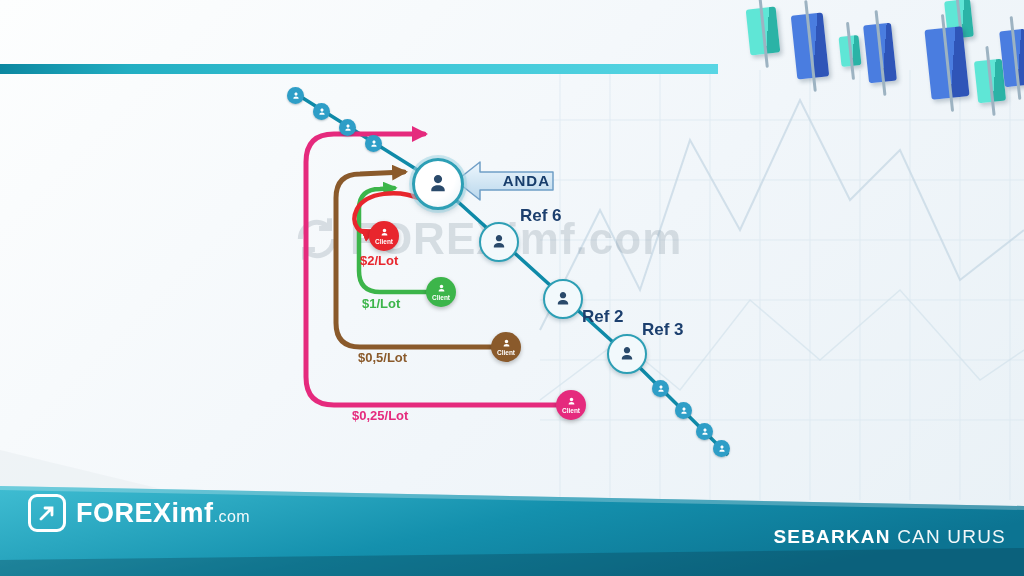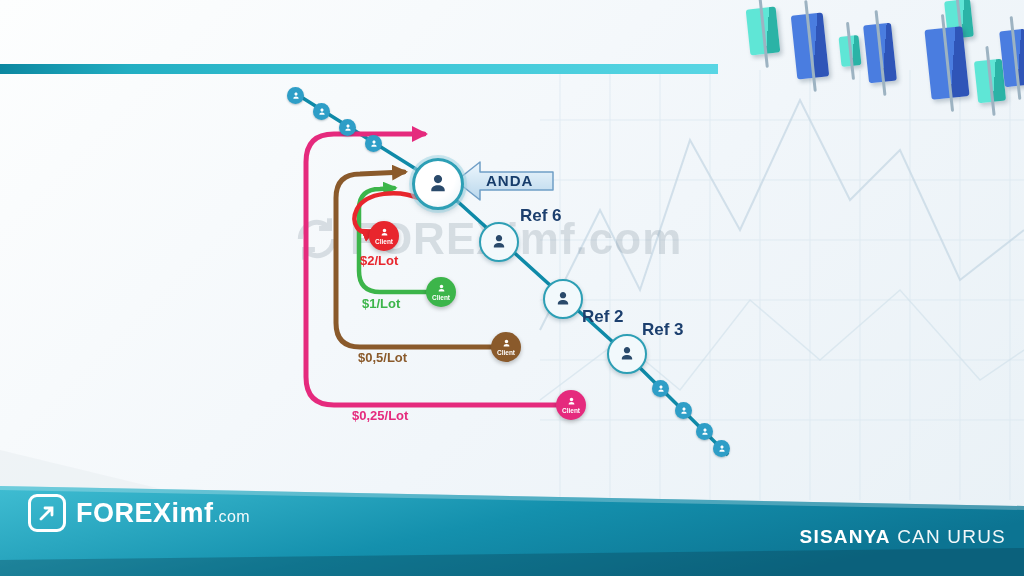--- a/index.html
+++ b/index.html
@@ -36,21 +36,21 @@
           align-items:center;justify-content:center;color:#fff;box-shadow:0 2px 4px rgba(0,0,0,.25);}
   .client .client-label{font-size:6.5px;font-weight:700;line-height:7px;}
   .client.lv0{background:#e8262d;} .client.lv1{background:#3cb54a;}
   .client.lv2{background:#8a5a2b;} .client.lv3{background:#e52a7d;}
 
   .rate{position:absolute;font-size:13px;font-weight:700;}
   .rate.lv0{color:#e8262d;} .rate.lv1{color:#3cb54a;} .rate.lv2{color:#8a5a2b;} .rate.lv3{color:#e52a7d;}
 
   .ref-label{position:absolute;font-size:17px;font-weight:700;color:#1c3f6e;}
 
-  .anda-text{position:absolute;left:486px;top:171px;width:64px;height:19px;line-height:19px;text-align:left;
+  .anda-text{position:absolute;left:486px;top:171px;width:64px;height:19px;line-height:19px;text-align:right;
              font-size:15px;font-weight:700;color:#173d6b;letter-spacing:1px;}
 
   
   .banner{position:absolute;left:8px;top:431px;width:506px;height:32px;border-radius:2px;
           background:linear-gradient(180deg,#f9a13b,#ee7c1b);box-shadow:0 3px 6px rgba(0,0,0,.28);
           color:#fff;font-size:14.5px;font-weight:700;line-height:32px;padding-left:42px;box-sizing:border-box;letter-spacing:.3px;}
 
   
   .brand{position:absolute;left:28px;top:494px;display:flex;align-items:center;gap:10px;color:#fff;}
   .brand-icon{width:38px;height:38px;border:3px solid #fff;border-radius:9px;box-sizing:border-box;
@@ -282,16 +282,16 @@
       <svg width="20" height="20" viewBox="0 0 20 20">
         <path d="M4 16 L15 5 M8 5 H15 V12" fill="none" stroke="#fff" stroke-width="2.8" stroke-linecap="round"></path>
       </svg>
     </div>
     <div class="brand-text">
       <span class="b1">FOREX</span><span class="b2">imf</span><span class="b3">.com</span>
     </div>
   </div>
 
   <div class="tagline">
-    <span class="t1">SISANYA</span><span class="t2"> CAN URUS</span>
+    <span class="t1">SEBARKAN</span><span class="t2"> CAN URUS</span>
   </div>
 
 </div>
 
 </body></html>

